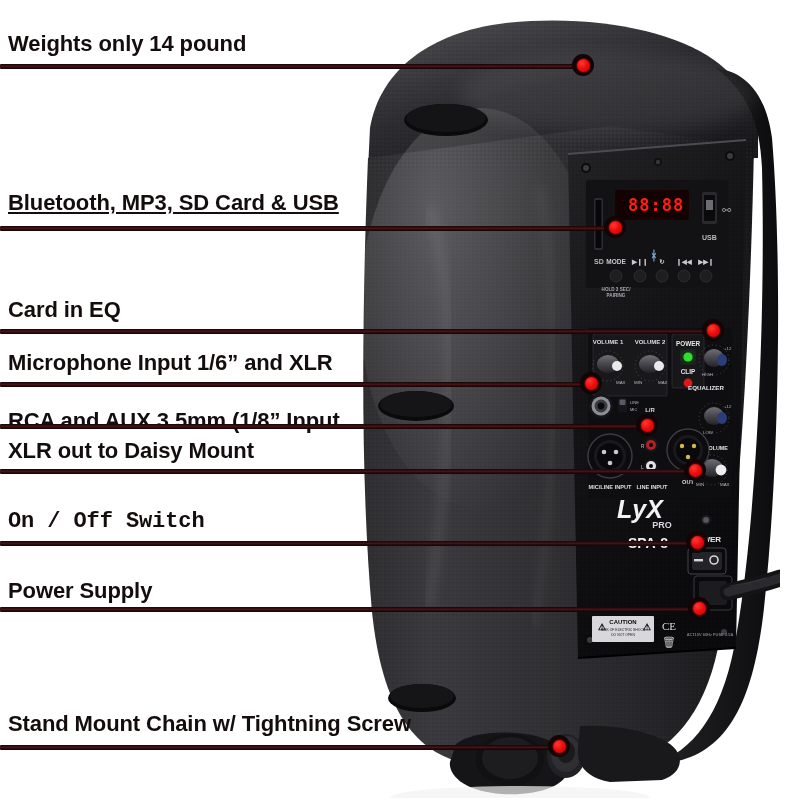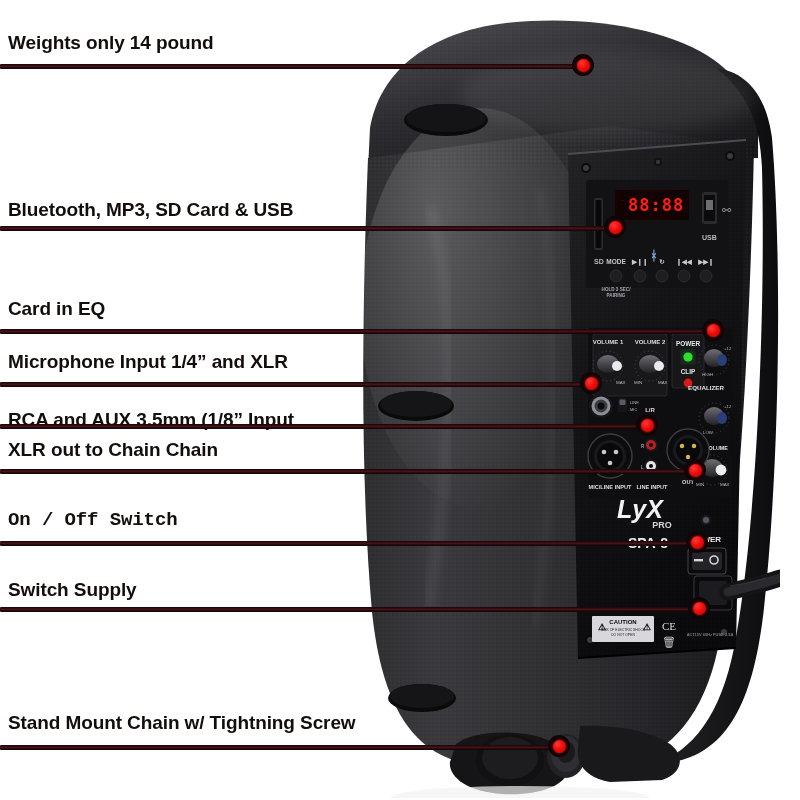--- a/index.html
+++ b/index.html
@@ -45,21 +45,21 @@
     content: "";
     width: 13px; height: 13px;
     border-radius: 50%;
     background: radial-gradient(circle at 36% 32%, #ff3a33 0%, #f00c0c 45%, #b90606 100%);
     box-shadow: 0 0 2px rgba(255,40,30,0.85);
   }
   .callout-label {
     position: absolute;
     color: #140d0d;
     font-weight: bold;
-    font-size: 19px;
+    font-size: 22px;
     letter-spacing: -0.1px;
     white-space: nowrap;
     line-height: 1;
   }
 </style>
 </head>
 <body>
 
 <div id="stage">
 
@@ -355,57 +355,57 @@
     <ellipse cx="210" cy="790" rx="130" ry="12" fill="#f2f2f2" opacity="0.7"></ellipse>
   </svg>
 
   <div class="callout">
     <div class="callout-label" style="left:8px; top:33px;">Weights only 14 pound</div>
     <div class="leader-line" style="left:0px; top:64px; width:584px;"></div>
     <div class="callout-dot" style="left:572px; top:54px;"></div>
   </div>
 
   <div class="callout">
-    <div class="callout-label" style="left:8px; top:200px;">Bluetooth, MP3, SD Card &amp; USB</div>
+    <div class="callout-label" style="left:8px; top:192px;text-decoration:underline;">Bluetooth, MP3, SD Card &amp; USB</div>
     <div class="leader-line" style="left:0px; top:226px; width:616px;"></div>
     <div class="callout-dot" style="left:604px; top:216px;"></div>
   </div>
 
   <div class="callout">
     <div class="callout-label" style="left:8px; top:299px;">Card in EQ</div>
     <div class="leader-line" style="left:0px; top:329px; width:714px;"></div>
     <div class="callout-dot" style="left:702px; top:319px;"></div>
   </div>
 
   <div class="callout">
-    <div class="callout-label" style="left:8px; top:352px;">Microphone Input 1/4” and XLR</div>
+    <div class="callout-label" style="left:8px; top:352px;">Microphone Input 1/6” and XLR</div>
     <div class="leader-line" style="left:0px; top:382px; width:592px;"></div>
     <div class="callout-dot" style="left:580px; top:372px;"></div>
   </div>
 
   <div class="callout">
     <div class="callout-label" style="left:8px; top:410px;text-align:center;">RCA and AUX 3.5mm (1/8” Input</div>
     <div class="leader-line" style="left:0px; top:424px; width:648px;"></div>
     <div class="callout-dot" style="left:636px; top:414px;"></div>
   </div>
 
   <div class="callout">
-    <div class="callout-label" style="left:8px; top:440px;">XLR out to Chain Chain</div>
+    <div class="callout-label" style="left:8px; top:440px;">XLR out to Daisy Mount</div>
     <div class="leader-line" style="left:0px; top:469px; width:696px;"></div>
     <div class="callout-dot" style="left:684px; top:459px;"></div>
   </div>
 
   <div class="callout">
     <div class="callout-label" style="left:8px; top:511px;font-family:Liberation Mono, monospace;">On / Off Switch</div>
     <div class="leader-line" style="left:0px; top:541px; width:698px;"></div>
     <div class="callout-dot" style="left:686px; top:531px;"></div>
   </div>
 
   <div class="callout">
-    <div class="callout-label" style="left:8px; top:580px;">Switch Supply</div>
+    <div class="callout-label" style="left:8px; top:580px;">Power Supply</div>
     <div class="leader-line" style="left:0px; top:607px; width:700px;"></div>
     <div class="callout-dot" style="left:688px; top:597px;"></div>
   </div>
 
   <div class="callout">
     <div class="callout-label" style="left:8px; top:713px;">Stand Mount Chain w/ Tightning Screw</div>
     <div class="leader-line" style="left:0px; top:745px; width:560px;"></div>
     <div class="callout-dot" style="left:548px; top:735px;"></div>
   </div>
 

